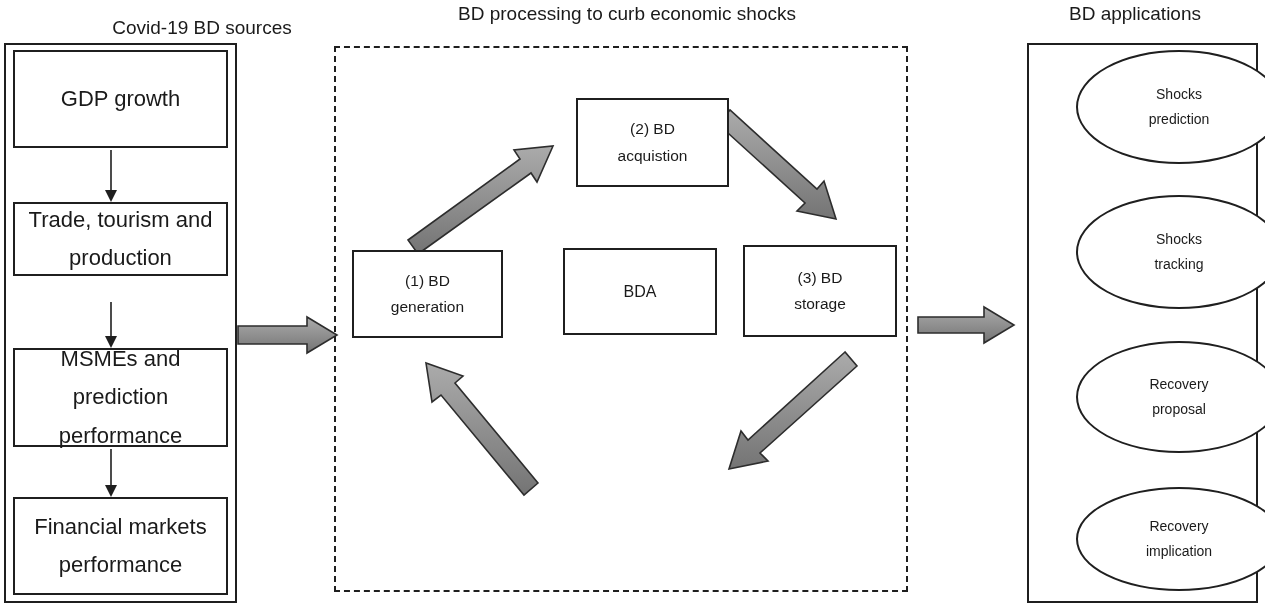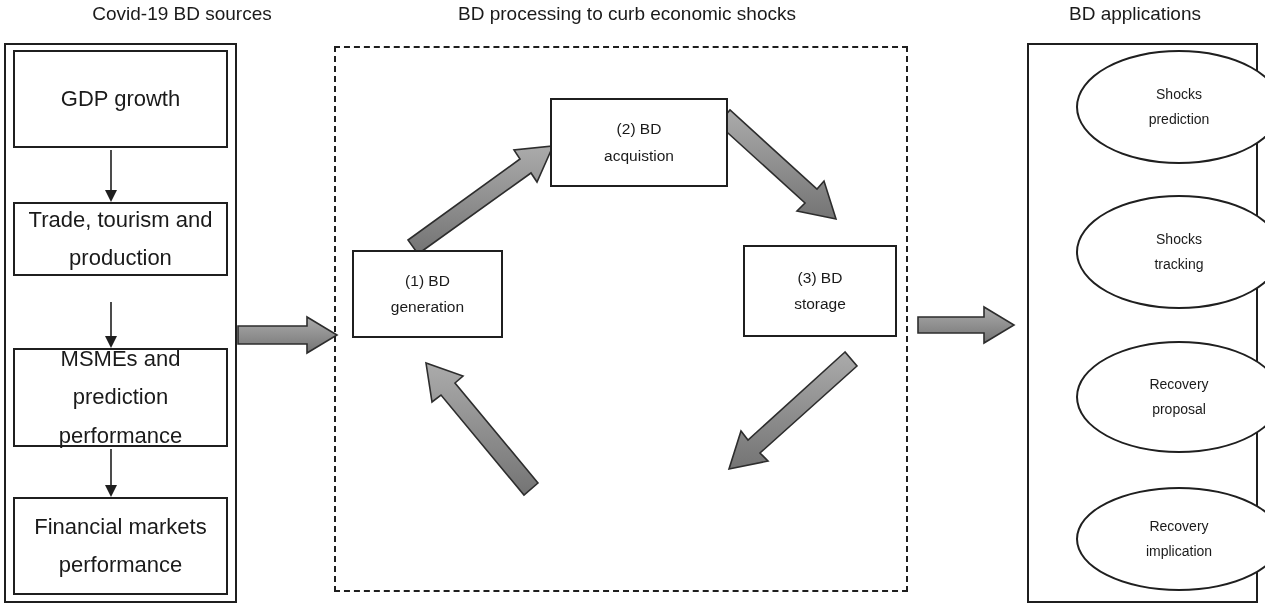--- a/index.html
+++ b/index.html
@@ -5,21 +5,21 @@
   html,body { margin:0; padding:0; background:#ffffff; }
   .canvas {
     position:relative; width:1265px; height:613px; background:#fff;
     font-family:"Liberation Sans", sans-serif; color:var(--text,#1a1a1a);
     overflow:hidden;
   }
   .title {
     position:absolute; top:3px; font-size:19px; text-align:center;
     white-space:nowrap; transform:translateX(-50%);
   }
-  .t-left  { left:182px; }
+  .t-left  { left:202px;margin-top:14px; }
   .t-mid   { left:627px; }
   .t-right { left:1115px;margin-left:20px; }
 
   .outer-box {
     position:absolute; border:2px solid var(--line,#1f1f1f); background:#fff;
     box-sizing:border-box;
   }
   .left-outer  { left:4px;    top:43px; width:233px; height:560px; }
   .right-outer { left:1027px; top:43px; width:231px; height:560px; }
 
@@ -34,21 +34,21 @@
     text-align:center; white-space:pre-line;
   }
   .src-box { left:13px; width:215px; font-size:22px; line-height:1.75; }
   .b1 { top:50px;  height:98px; }
   .b2 { top:202px; height:74px; }
   .b3 { top:348px; height:99px; }
   .b4 { top:497px; height:98px; }
 
   .step-box { font-size:15.5px; line-height:1.7; }
   .s1  { left:352px; top:250px; width:151px; height:88px; }
-  .s2  { left:550px; top:98px;  width:178px; height:89px; }
+  .s2  { left:576px; top:98px;  width:153px; height:89px; }
   .bda { left:563px; top:248px; width:154px; height:87px; font-size:16px; }
   .s3  { left:743px; top:245px; width:154px; height:92px; }
   .s4  { left:539px; top:442px; width:153px; height:87px; }
 
   .ellipse { left:1076px; width:206px; border-radius:50%; font-size:14px; line-height:1.8; }
   .e1 { top:50px;  height:114px; }
   .e2 { top:195px; height:114px; }
   .e3 { top:341px; height:112px; }
   .e4 { top:487px; height:104px; }
 
@@ -103,20 +103,21 @@
   <div class="box src-box b3">MSMEs and
 prediction
 performance</div>
   <div class="box src-box b4">Financial markets
 performance</div>
 
   <div class="box step-box s1">(1) BD
 generation</div>
   <div class="box step-box s2">(2) BD
 acquistion</div>
+  <div class="box step-box bda">BDA</div>
   <div class="box step-box s3">(3) BD
 storage</div>
 
   <div class="ellipse e1">Shocks
 prediction</div>
   <div class="ellipse e2">Shocks
 tracking</div>
   <div class="ellipse e3">Recovery
 proposal</div>
   <div class="ellipse e4">Recovery

